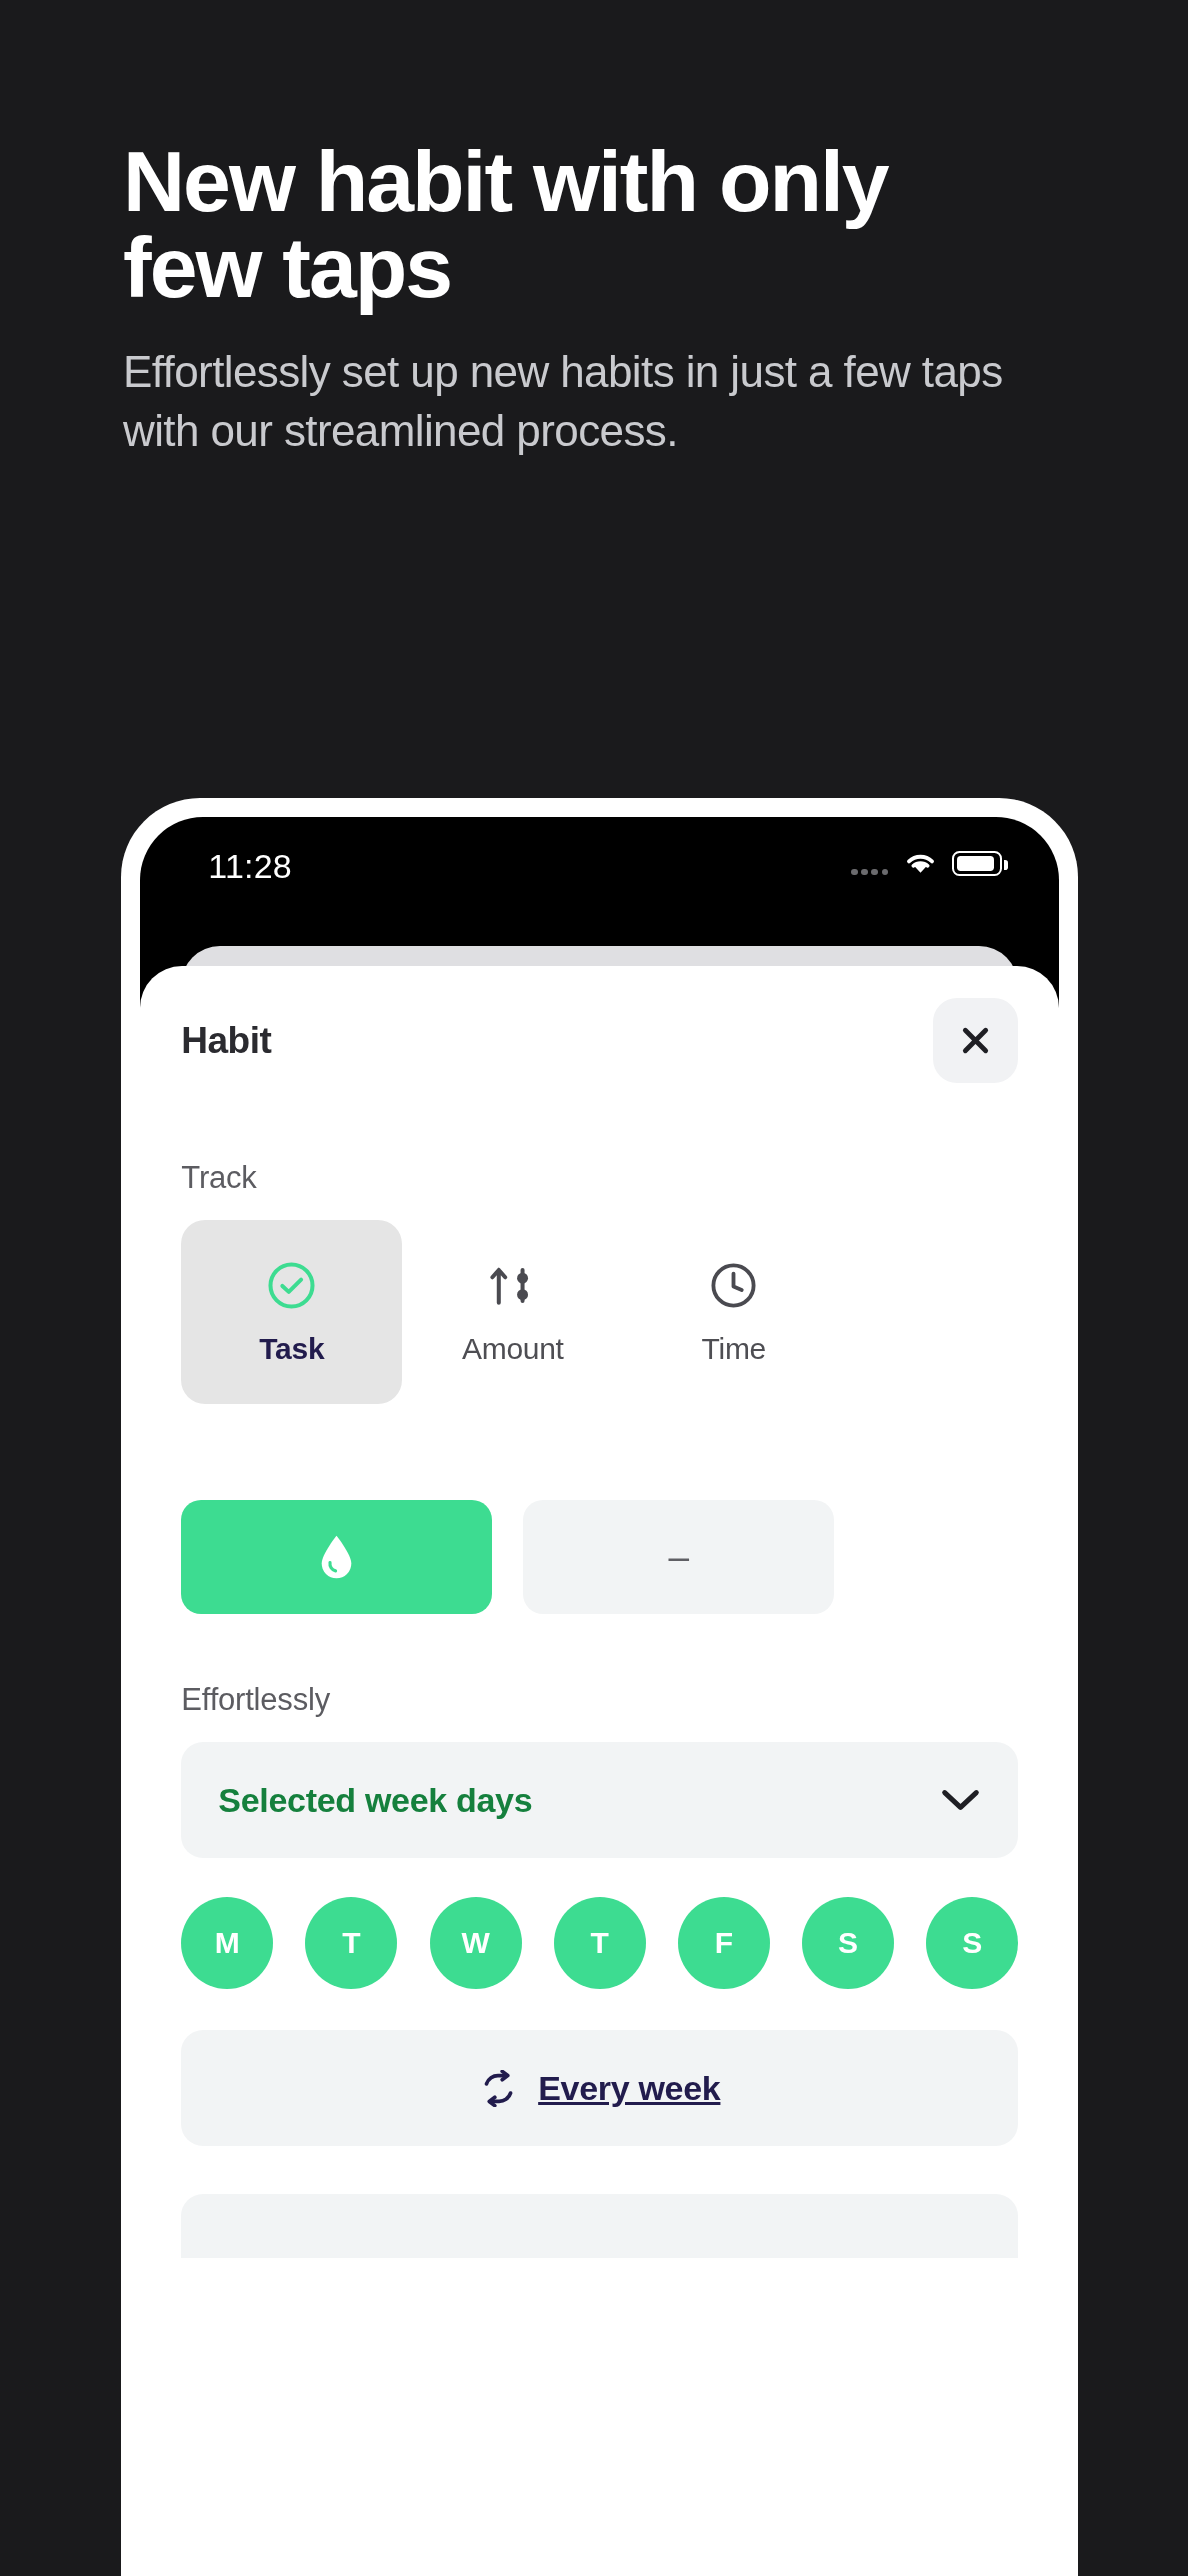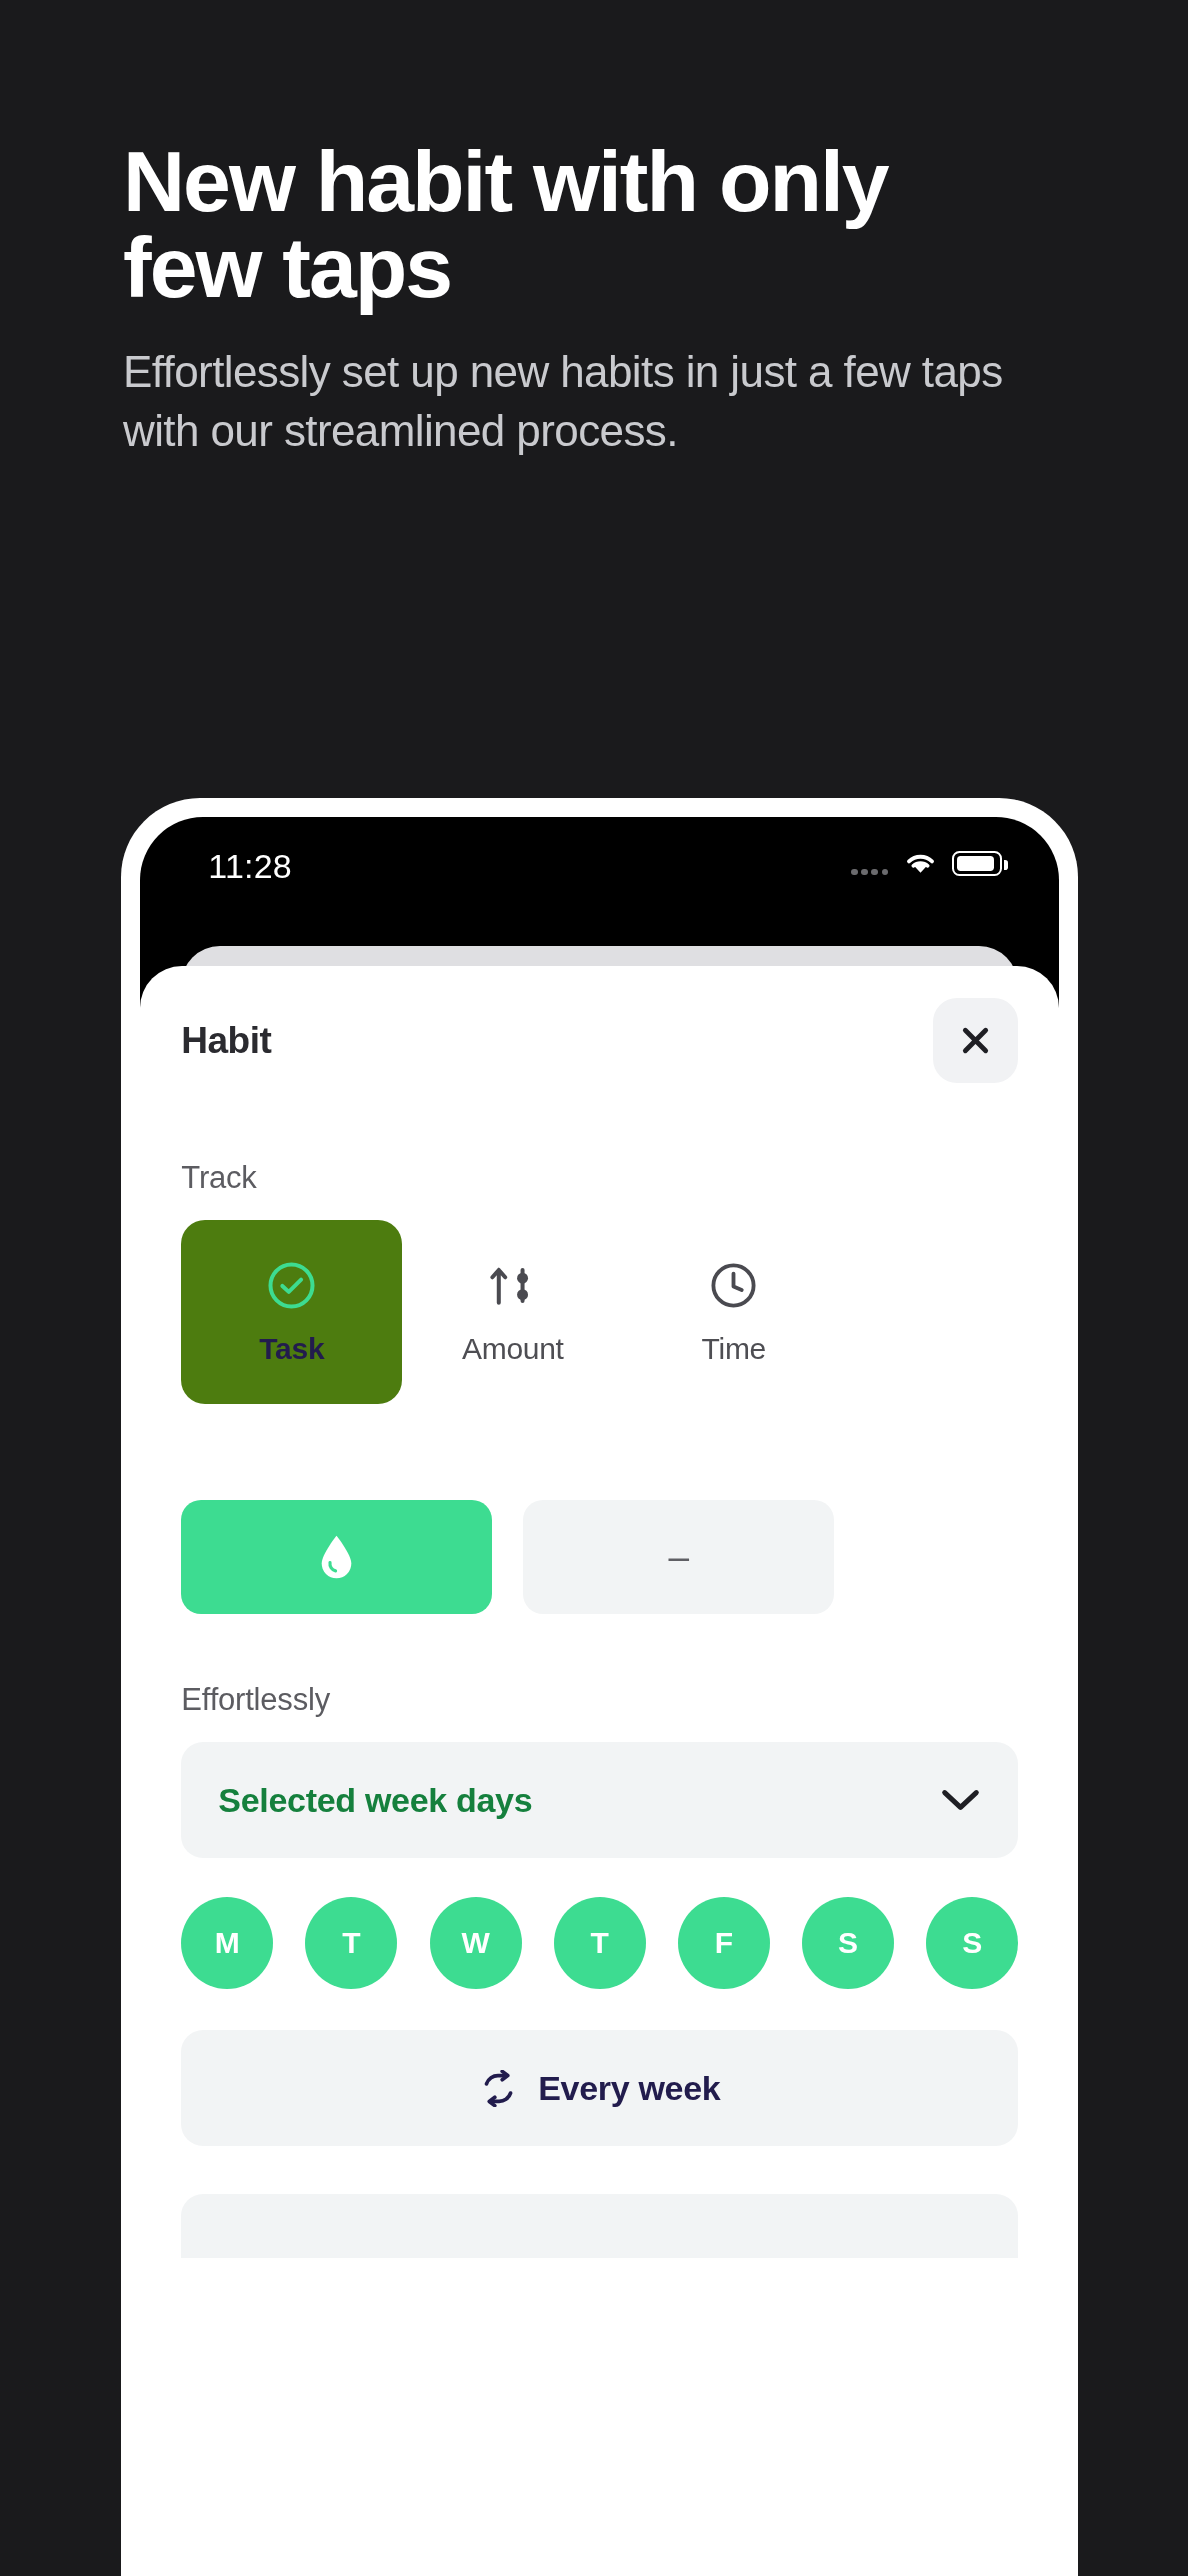--- a/index.html
+++ b/index.html
@@ -124,21 +124,21 @@
   }
 
   
   .track-wrap { padding-top: 52px; }
   .track-row { display: flex; margin-top: 24px; }
   .track-opt {
     width: 221px; height: 184px; border-radius: 24px;
     display: flex; flex-direction: column; align-items: center; justify-content: center;
     gap: 20px;
   }
-  .track-opt.selected { background: #4d7c0f; }
+  .track-opt.selected { background: #e5e5e5; }
   .track-opt .tlabel { font-size: 30px; font-weight: 700; color: #221c4d; letter-spacing: -0.3px; }
   .track-opt:not(.selected) .tlabel { color: #4e4e53; font-weight: 500; }
 
   
   .ce-wrap { padding-top: 72px; }
   .ce-row { display: flex; gap: 31px; margin-top: 24px; }
   .color-chip {
     width: 311px; height: 114px; border-radius: 20px;
     display: flex; align-items: center; justify-content: center;
   }
@@ -161,21 +161,21 @@
   .day {
     width: 92px; height: 92px; border-radius: 50%;
     display: flex; align-items: center; justify-content: center;
     font-size: 30px; font-weight: 600; color: #ffffff;
   }
 
   .every-row {
     margin-top: 41px; height: 116px; border-radius: 22px; background: #f2f4f5;
     display: flex; align-items: center; justify-content: center; gap: 20px;
   }
-  .every-row .etext { font-size: 34px; font-weight: 700; color: #221c4d; letter-spacing: -0.3px; }
+  .every-row .etext { font-size: 34px; font-weight: 700; color: #221c4d; letter-spacing: -0.3px; text-decoration: underline; }
 
   .bottom-stub {
     margin-top: 48px; height: 64px; border-radius: 22px 22px 0 0; background: #f2f4f5;
   }
 </style>
 </head>
 <body>
 
 <div class="page">
 

